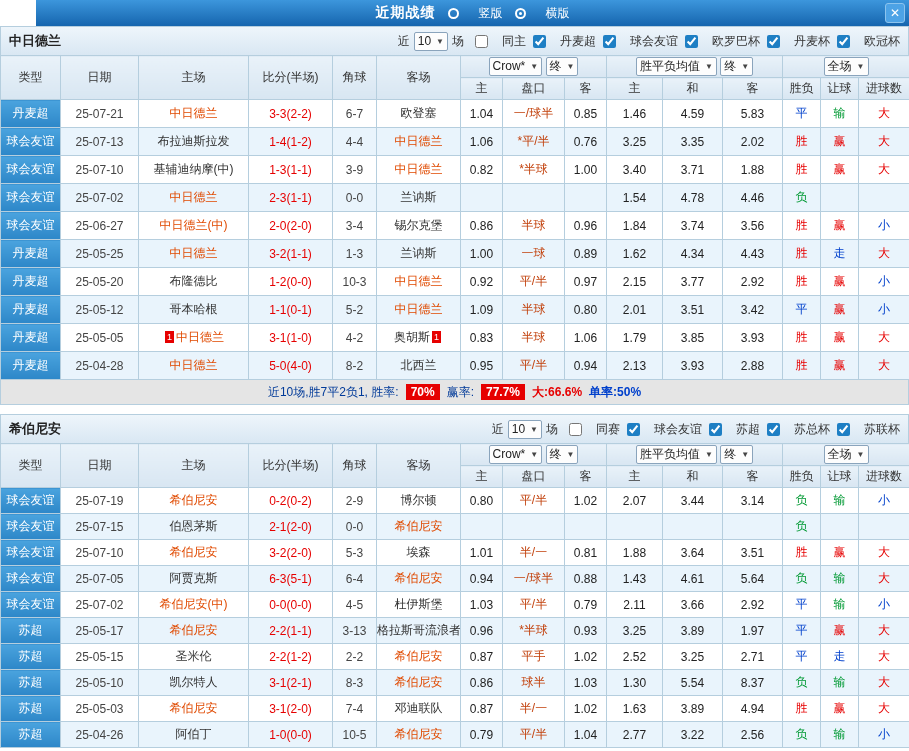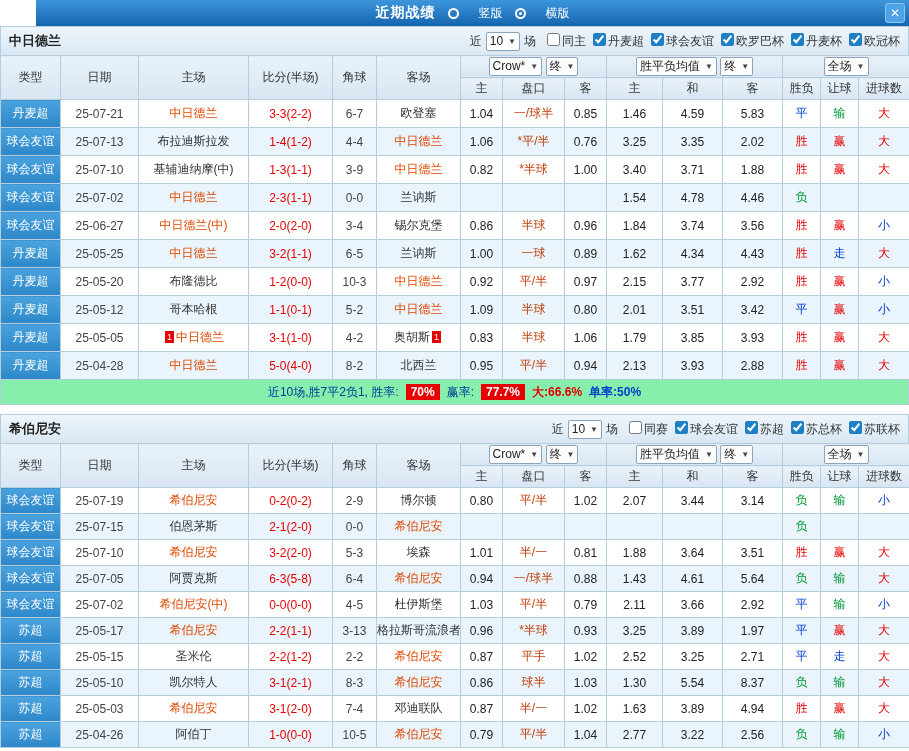--- a/index.html
+++ b/index.html
@@ -16,21 +16,21 @@
   .close-btn { position:absolute; right:4px; top:3px; width:20px; height:20px; background:#4da3e6;
                border:1px solid #8cc4ee; border-radius:3px; color:#fff; font-size:12px; line-height:18px;
                text-align:center; cursor:pointer; }
 
   
   .section-header { height:29px; background:linear-gradient(#eef5fb,#d9e7f3); border:1px solid #b5cede;
                     border-bottom:none; display:flex; align-items:center; padding:0 8px; }
   .team-name { font-weight:bold; font-size:13px; color:#222; }
   .filters { margin-left:auto; display:flex; align-items:center; gap:4px; color:#333; }
   .cb-group { display:inline-flex; align-items:center; }
-  .cb { display:inline-flex; align-items:flex-start; gap:2px; margin-left:7px; cursor:pointer; }
+  .cb { display:inline-flex; align-items:center; gap:14px; margin-left:7px; cursor:pointer; }
   .cb input { width:13px; height:13px; accent-color:#1e7fc4; margin:0; }
 
   
   .select { display:inline-flex; align-items:center; background:#fdfdfd; border:1px solid #8aa4bc;
             border-radius:2px; padding:1px 3px; gap:5px; height:19px; cursor:pointer; color:#222; }
   .select .arrow { font-size:8px; color:#444; }
 
   
   table.match-table { width:909px; border-collapse:collapse; table-layout:fixed; }
   th,td { border:1px solid #b5cede; text-align:center; overflow:hidden; white-space:nowrap; }
@@ -48,21 +48,21 @@
   td.corner-cell { color:#444; }
   td.odd-cell { color:#222; }
   td.handicap-cell { color:#c2410c; }
   .t-red { color:#e60000; }
   .t-green { color:#009933; }
   .t-blue { color:#0040cc; }
   .redcard { display:inline-block; background:#e60000; color:#fff; font-size:9px; line-height:12px;
              padding:0 2px; margin:0 2px; vertical-align:1px; }
 
   
-  .summary { height:25px; border:1px solid #b5cede; border-top:none; background:#86efac;
+  .summary { height:25px; border:1px solid #b5cede; border-top:none; background:#e5e5e5;
              display:flex; align-items:center; justify-content:center; gap:7px; color:#003a99; }
   .badge { background:#e60000; color:#fff; padding:1px 5px; font-weight:bold; }
   .sum-red { color:#e60000; font-weight:bold; }
   .sum-blue { color:#0040cc; font-weight:bold; }
 
   .gap { height:9px; background:#fff; }
 </style>
 </head>
 <body>
 
@@ -267,21 +267,21 @@
           <td class="odd-cell">3.56</td>
           <td class="t-red">胜</td>
           <td class="t-red">赢</td>
           <td class="t-blue">小</td>
         </tr>
         <tr class="alt">
           <td class="type-cell">丹麦超</td>
           <td class="date-cell">25-05-25</td>
           <td class="team-cell focus">中日德兰</td>
           <td class="score-cell">3-2(1-1)</td>
-          <td class="corner-cell">6-5</td>
+          <td class="corner-cell">1-3</td>
           <td class="team-cell">兰讷斯</td>
           <td class="odd-cell">1.00</td>
           <td class="handicap-cell">一球</td>
           <td class="odd-cell">0.89</td>
           <td class="odd-cell">1.62</td>
           <td class="odd-cell">4.34</td>
           <td class="odd-cell">4.43</td>
           <td class="t-red">胜</td>
           <td class="t-blue">走</td>
           <td class="t-red">大</td>
@@ -518,21 +518,21 @@
           <td class="odd-cell">3.64</td>
           <td class="odd-cell">3.51</td>
           <td class="t-red">胜</td>
           <td class="t-red">赢</td>
           <td class="t-red">大</td>
         </tr>
         <tr class="alt">
           <td class="type-cell">球会友谊</td>
           <td class="date-cell">25-07-05</td>
           <td class="team-cell">阿贾克斯</td>
-          <td class="score-cell">6-3(5-8)</td>
+          <td class="score-cell">6-3(5-1)</td>
           <td class="corner-cell">6-4</td>
           <td class="team-cell focus">希伯尼安</td>
           <td class="odd-cell">0.94</td>
           <td class="handicap-cell">一/球半</td>
           <td class="odd-cell">0.88</td>
           <td class="odd-cell">1.43</td>
           <td class="odd-cell">4.61</td>
           <td class="odd-cell">5.64</td>
           <td class="t-green">负</td>
           <td class="t-green">输</td>

